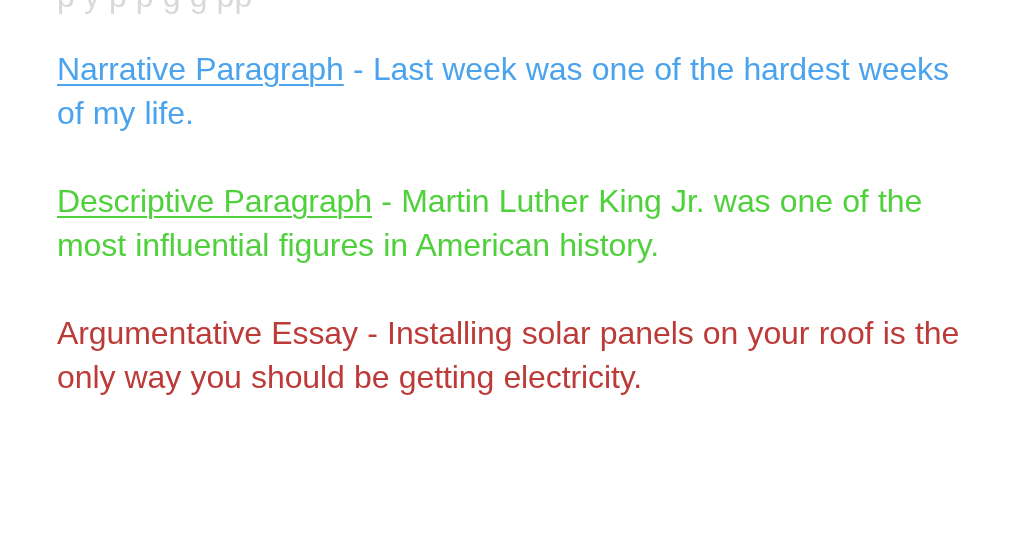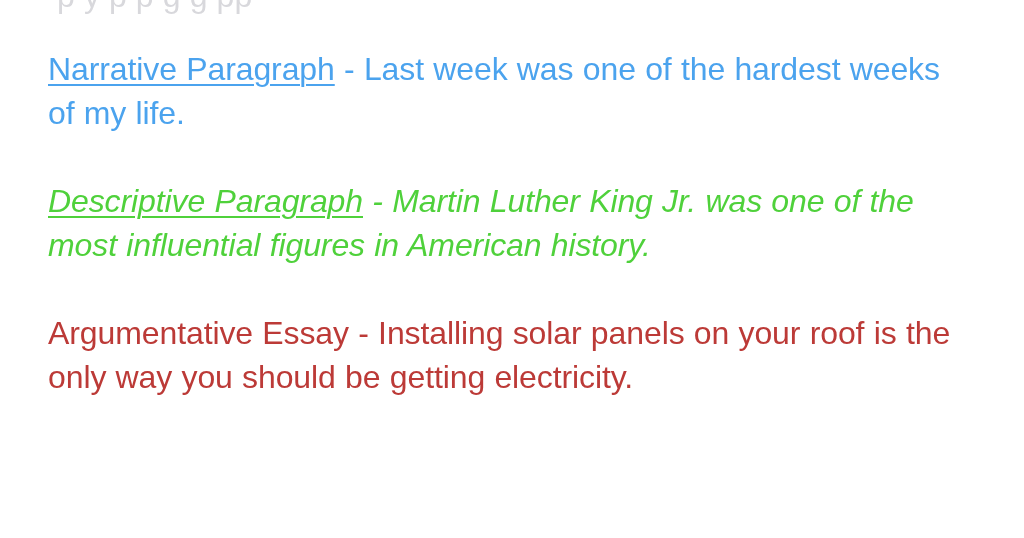--- a/index.html
+++ b/index.html
@@ -35,21 +35,21 @@
     line-height: 44px;
     color: #d8d8dc;
     white-space: nowrap;
     overflow: hidden;
     letter-spacing: 0.1px;
     user-select: none;
   }
 
   .content {
     position: absolute;
-    left: 48px;
+    left: 57px;
     top: 47px;
     width: 922px;
   }
 
   .entry {
     font-size: 32px;
     line-height: 44px;
     letter-spacing: -0.1px;
     margin: 0 0 44px 0;
     word-spacing: 0.5px;
@@ -68,21 +68,21 @@
     text-underline-offset: 4px;
     text-decoration-thickness: 2px;
   }
 
   .entry .sep,
   .entry .example {
     color: inherit;
   }
 
   .entry-narrative      { color: #4ba3ee; }
-  .entry-descriptive    { color: #4fd13b; font-style: italic; }
+  .entry-descriptive    { color: #4fd13b; }
   .entry-expository     { color: #1a1a1a; }
   .entry-argumentative  { color: #bc3a37; }
 </style>
 </head>
 <body>
 
 <div id="page">
 
   <div class="clipped-top-line">p y p p g g pp</div>
 

